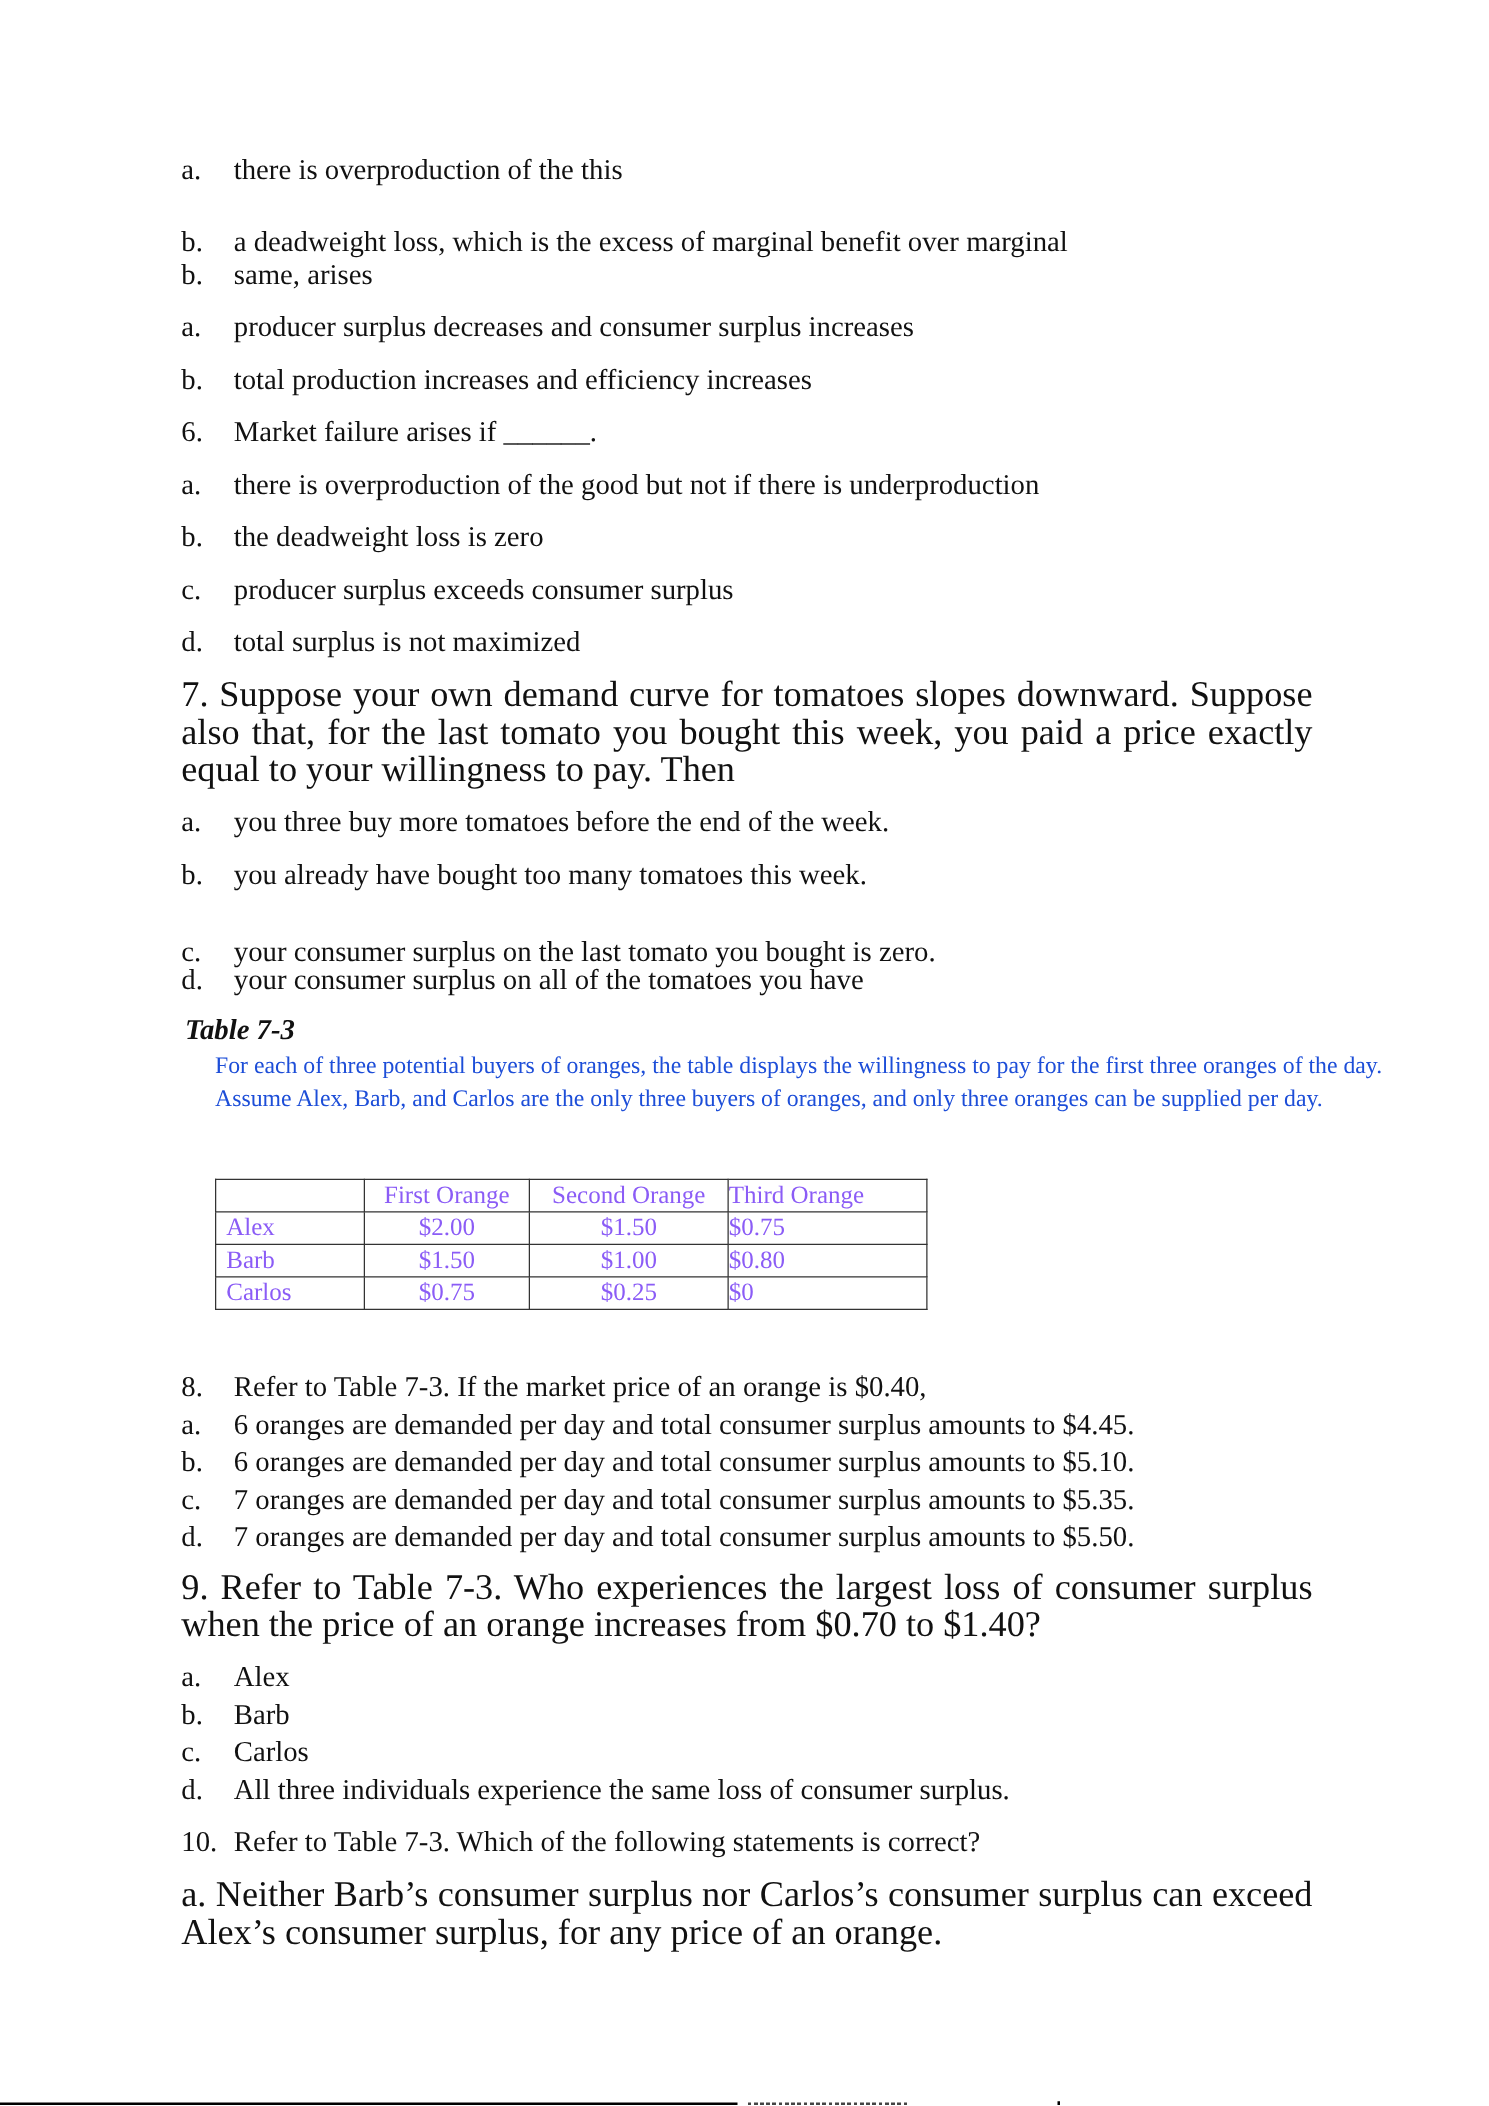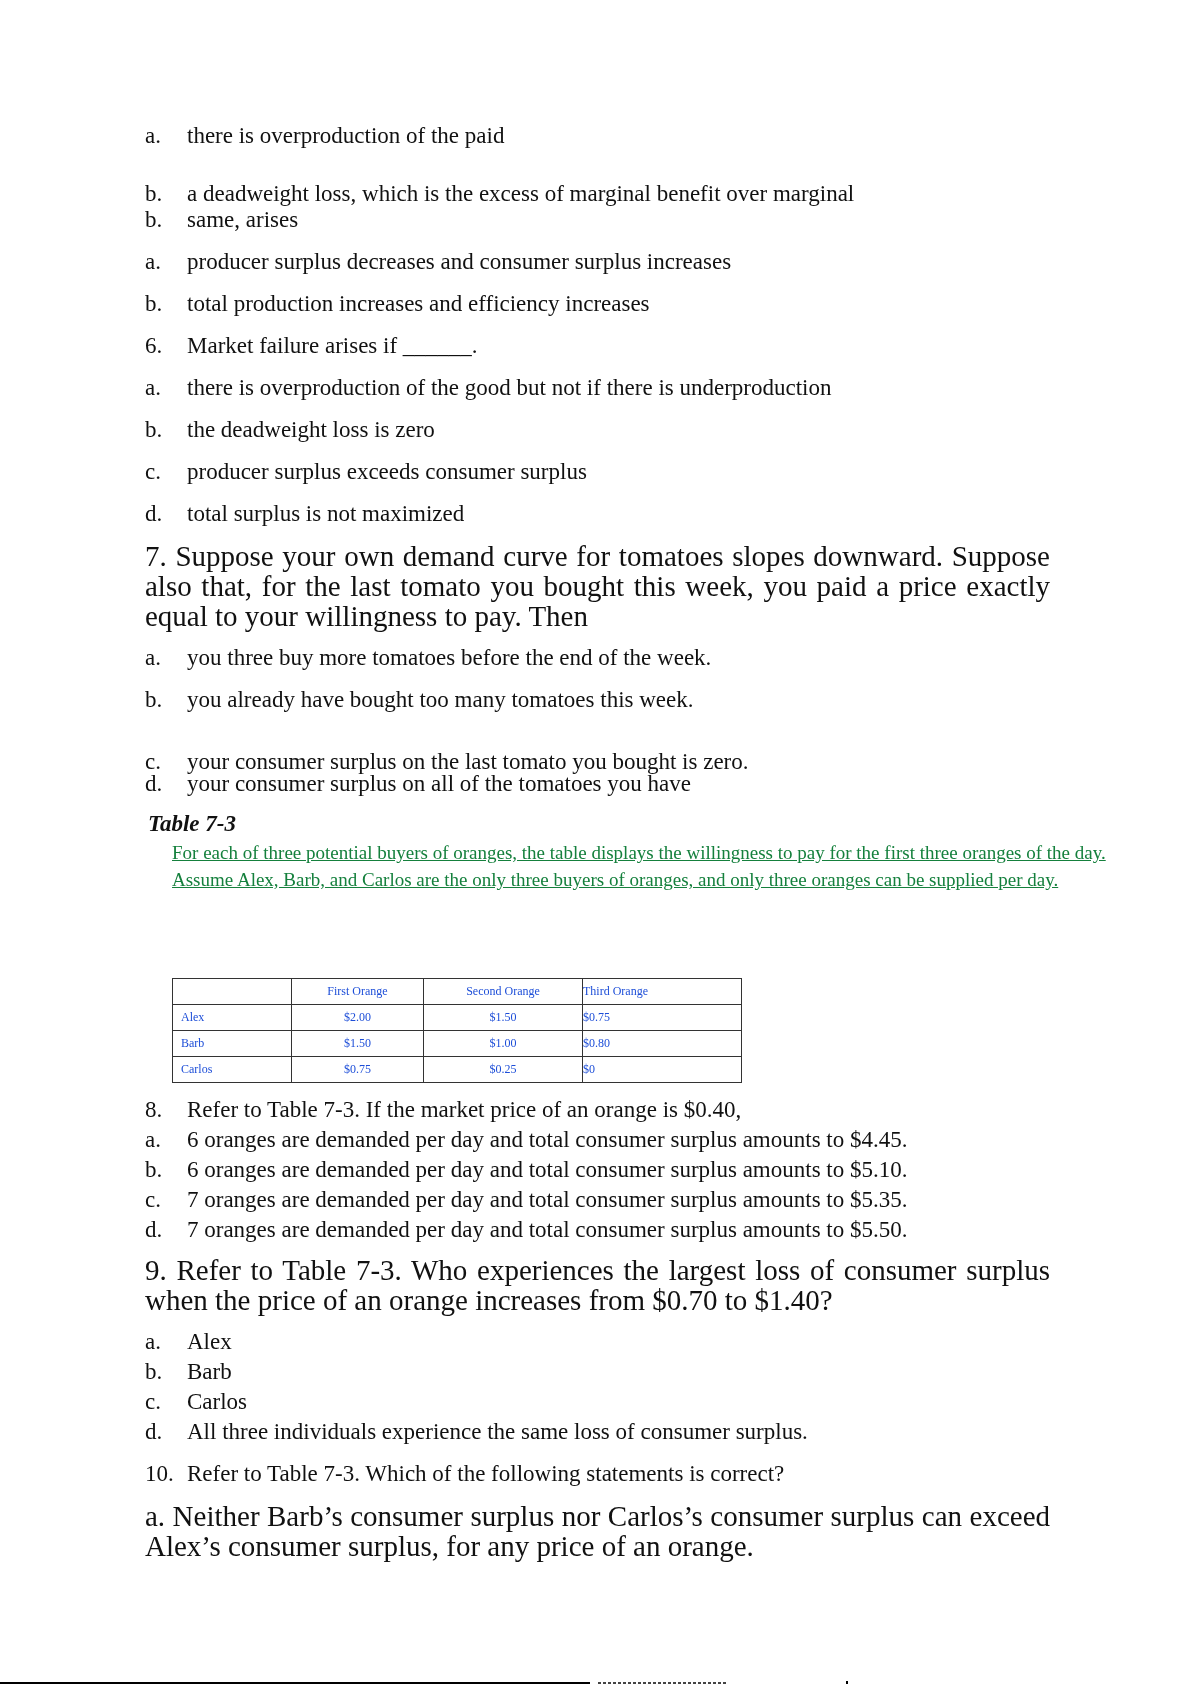--- a/index.html
+++ b/index.html
@@ -2,36 +2,36 @@
 <html><head>
 <meta charset="utf-8">
 <style>
   html, body { margin: 0; padding: 0; background: #ffffff; }
   body { width: 1191px; height: 1685px; position: relative; overflow: hidden;
          font-family: "Liberation Serif", serif; color: #111; }
   .line { position: absolute; left: 145px; font-size: 23px; line-height: 28px; white-space: nowrap; }
   .lbl { display: inline-block; width: 42px; }
   .para { position: absolute; left: 145px; width: 905px; font-size: 29px; line-height: 30px; text-align: justify; }
   .tbl-title { position: absolute; left: 148px; top: 811px; font-size: 23px; font-weight: bold; font-style: italic; }
-  .tbl-desc { position: absolute; left: 172px; top: 839px; width: 975px; font-size: 19px; line-height: 27px; color: #15803d; text-decoration: underline; }
-  table.wtp { position: absolute; left: 172px; top: 978px; border-collapse: collapse; font-size: 12px; color: #1d4ed8; }
+  .tbl-desc { position: absolute; left: 172px; top: 839px; width: 975px; font-size: 19px; line-height: 27px; color: #1d4ed8; }
+  table.wtp { position: absolute; left: 172px; top: 943px; border-collapse: collapse; font-size: 20px; color: #8b5cf6; }
   table.wtp td { border: 1.5px solid #333; height: 25px; padding: 0 0 0 8px; line-height: 25px; }
   table.wtp td.c1 { width: 110px; }
   table.wtp td.c2 { width: 131px; text-align: center; padding: 0; }
   table.wtp td.c3 { width: 158px; text-align: center; padding: 0; }
   table.wtp td.c4 { width: 158px; text-align: left; padding: 0; }
   .bottom-rule { position: absolute; left: 0; top: 1682px; width: 590px; height: 2px; background: #000; }
   .bottom-frag { position: absolute; left: 598px; top: 1682px; width: 130px; height: 2px;
                  background: repeating-linear-gradient(90deg,#444 0 3px,#fff 3px 5px); }
   .bottom-tick { position: absolute; left: 846px; top: 1681px; width: 2px; height: 3px; background: #000; }
 </style>
 </head>
 <body>
 
-<div class="line" style="top:122px"><span class="lbl">a.</span><span>there is overproduction of the paid</span></div>
+<div class="line" style="top:122px"><span class="lbl">a.</span><span>there is overproduction of the this</span></div>
 <div class="line" style="top:180px"><span class="lbl">b.</span><span>a deadweight loss, which is the excess of marginal benefit over marginal</span></div>
 <div class="line" style="top:206px"><span class="lbl">b.</span><span>same, arises</span></div>
 <div class="line" style="top:248px"><span class="lbl">a.</span><span>producer surplus decreases and consumer surplus increases</span></div>
 <div class="line" style="top:290px"><span class="lbl">b.</span><span>total production increases and efficiency increases</span></div>
 
 <div class="line" style="top:332px"><span class="lbl">6.</span><span>Market failure arises if ______.</span></div>
 <div class="line" style="top:374px"><span class="lbl">a.</span><span>there is overproduction of the good but not if there is underproduction</span></div>
 <div class="line" style="top:416px"><span class="lbl">b.</span><span>the deadweight loss is zero</span></div>
 <div class="line" style="top:458px"><span class="lbl">c.</span><span>producer surplus exceeds consumer surplus</span></div>
 <div class="line" style="top:500px"><span class="lbl">d.</span><span>total surplus is not maximized</span></div>

